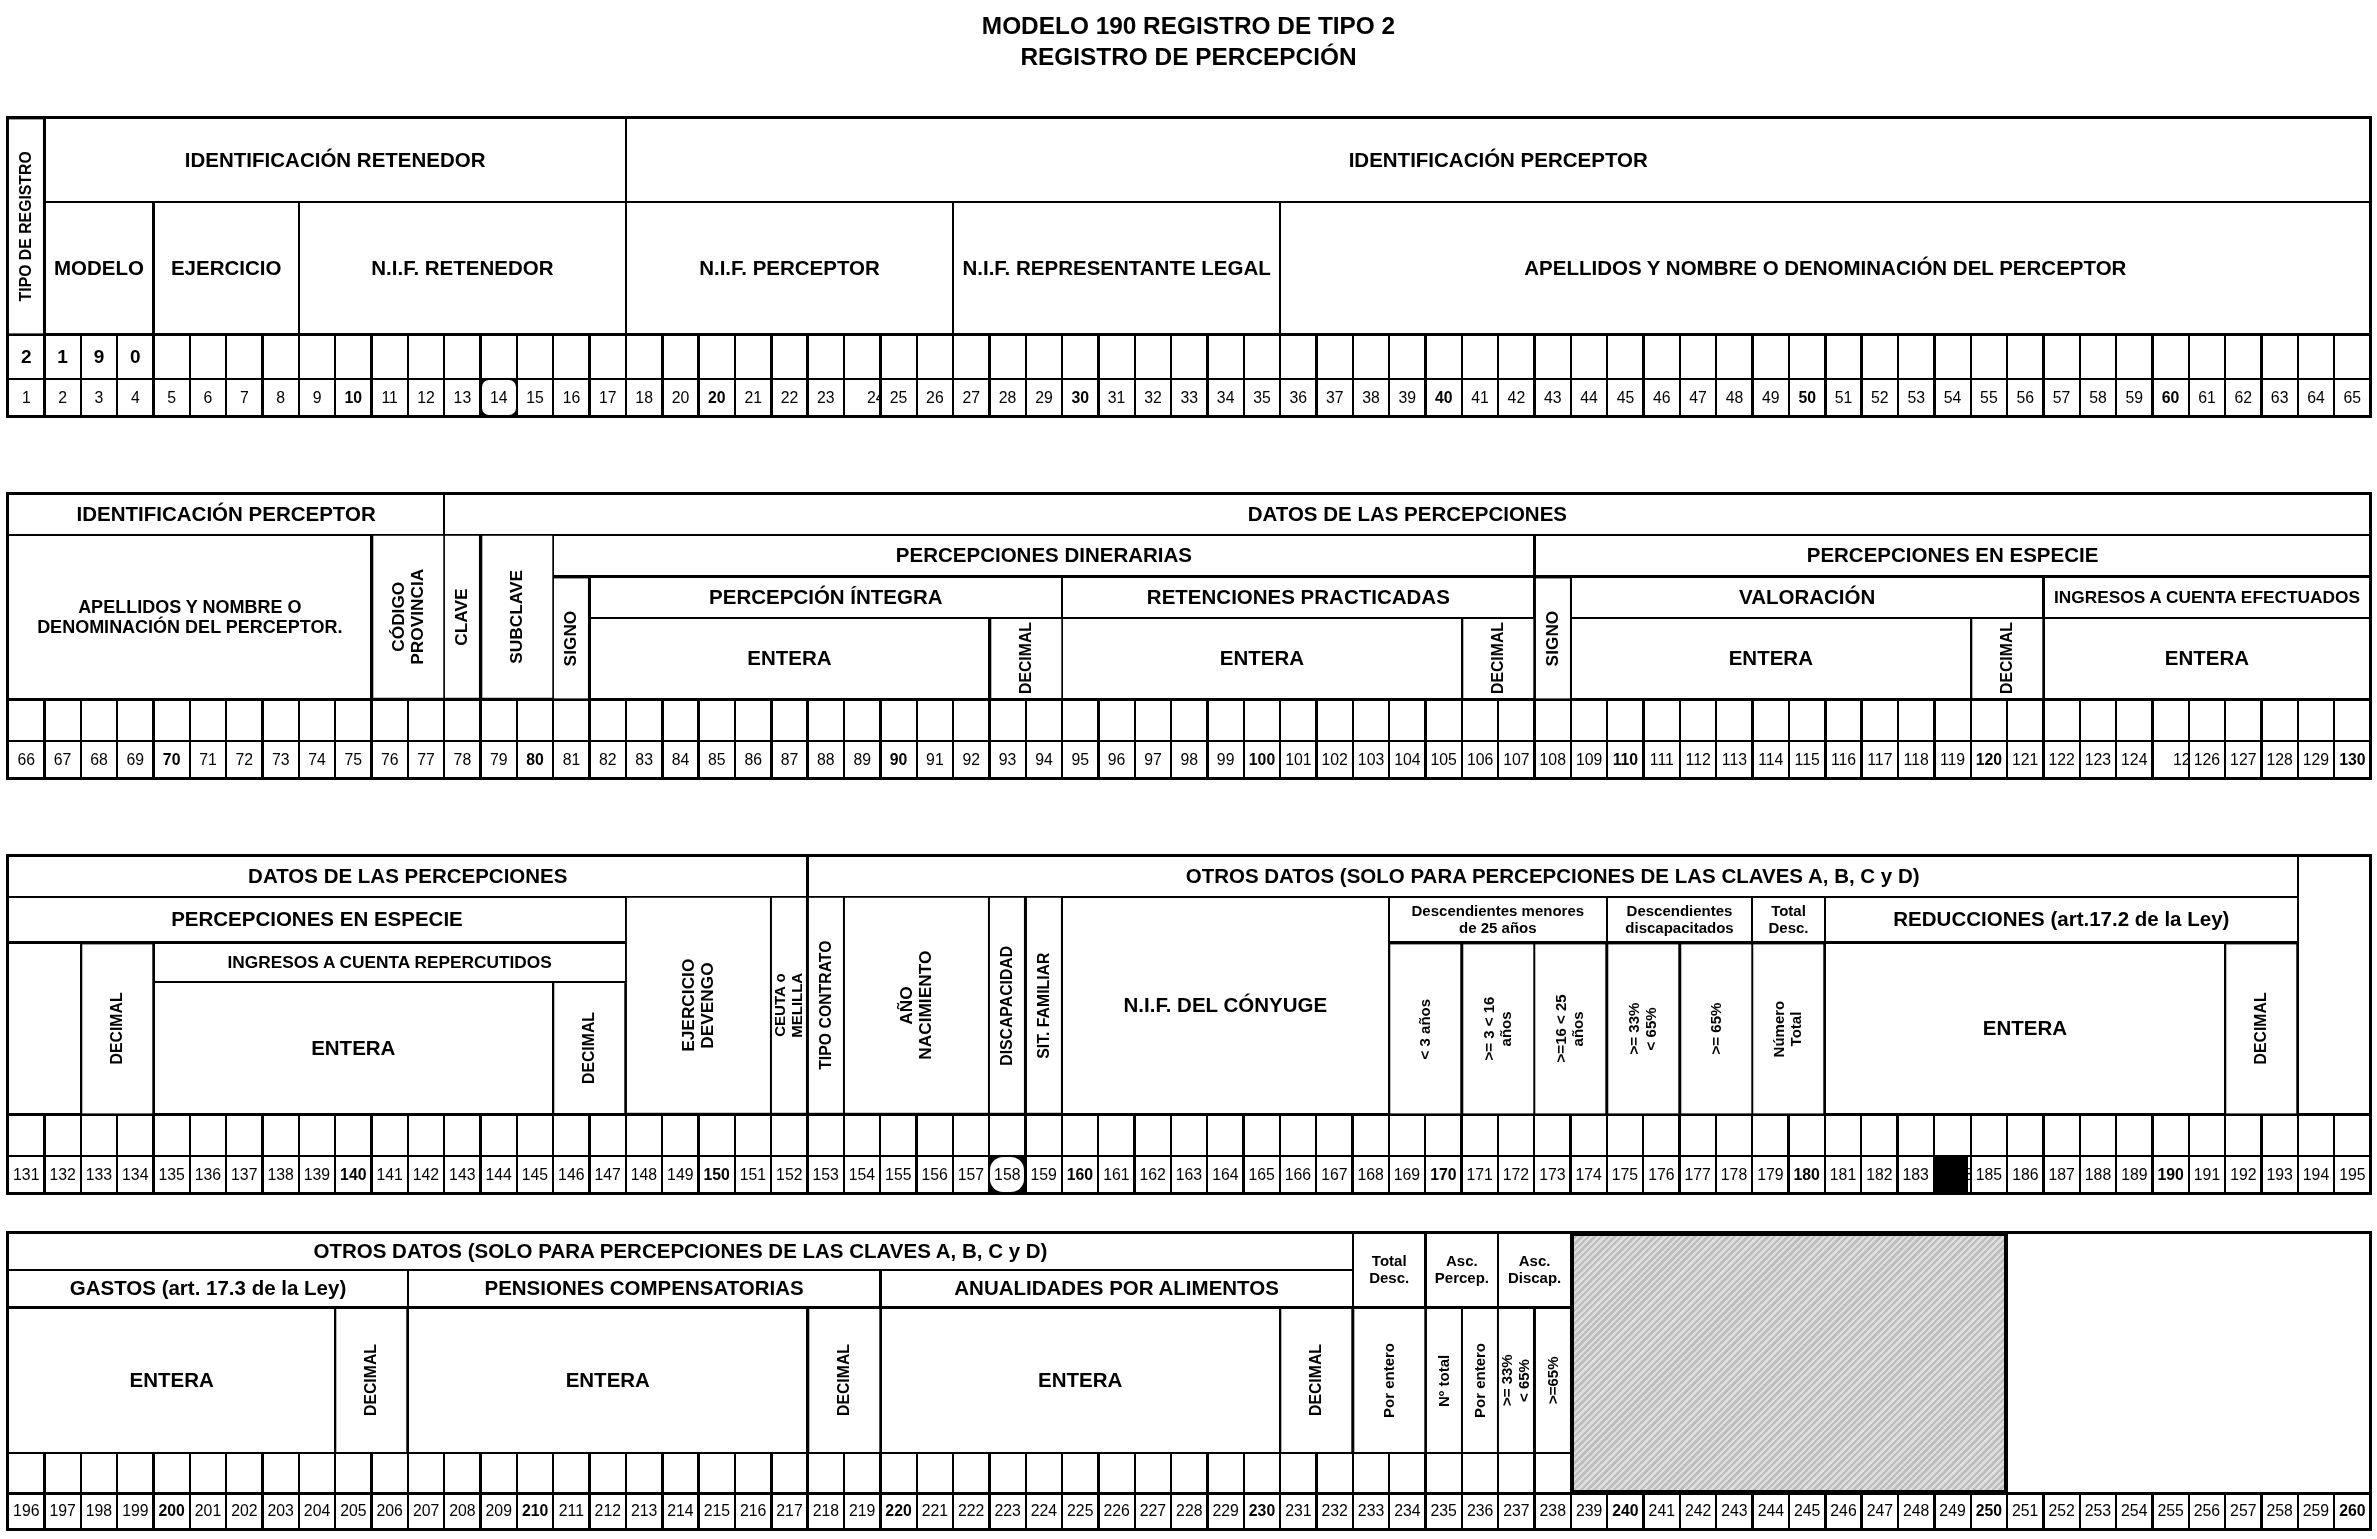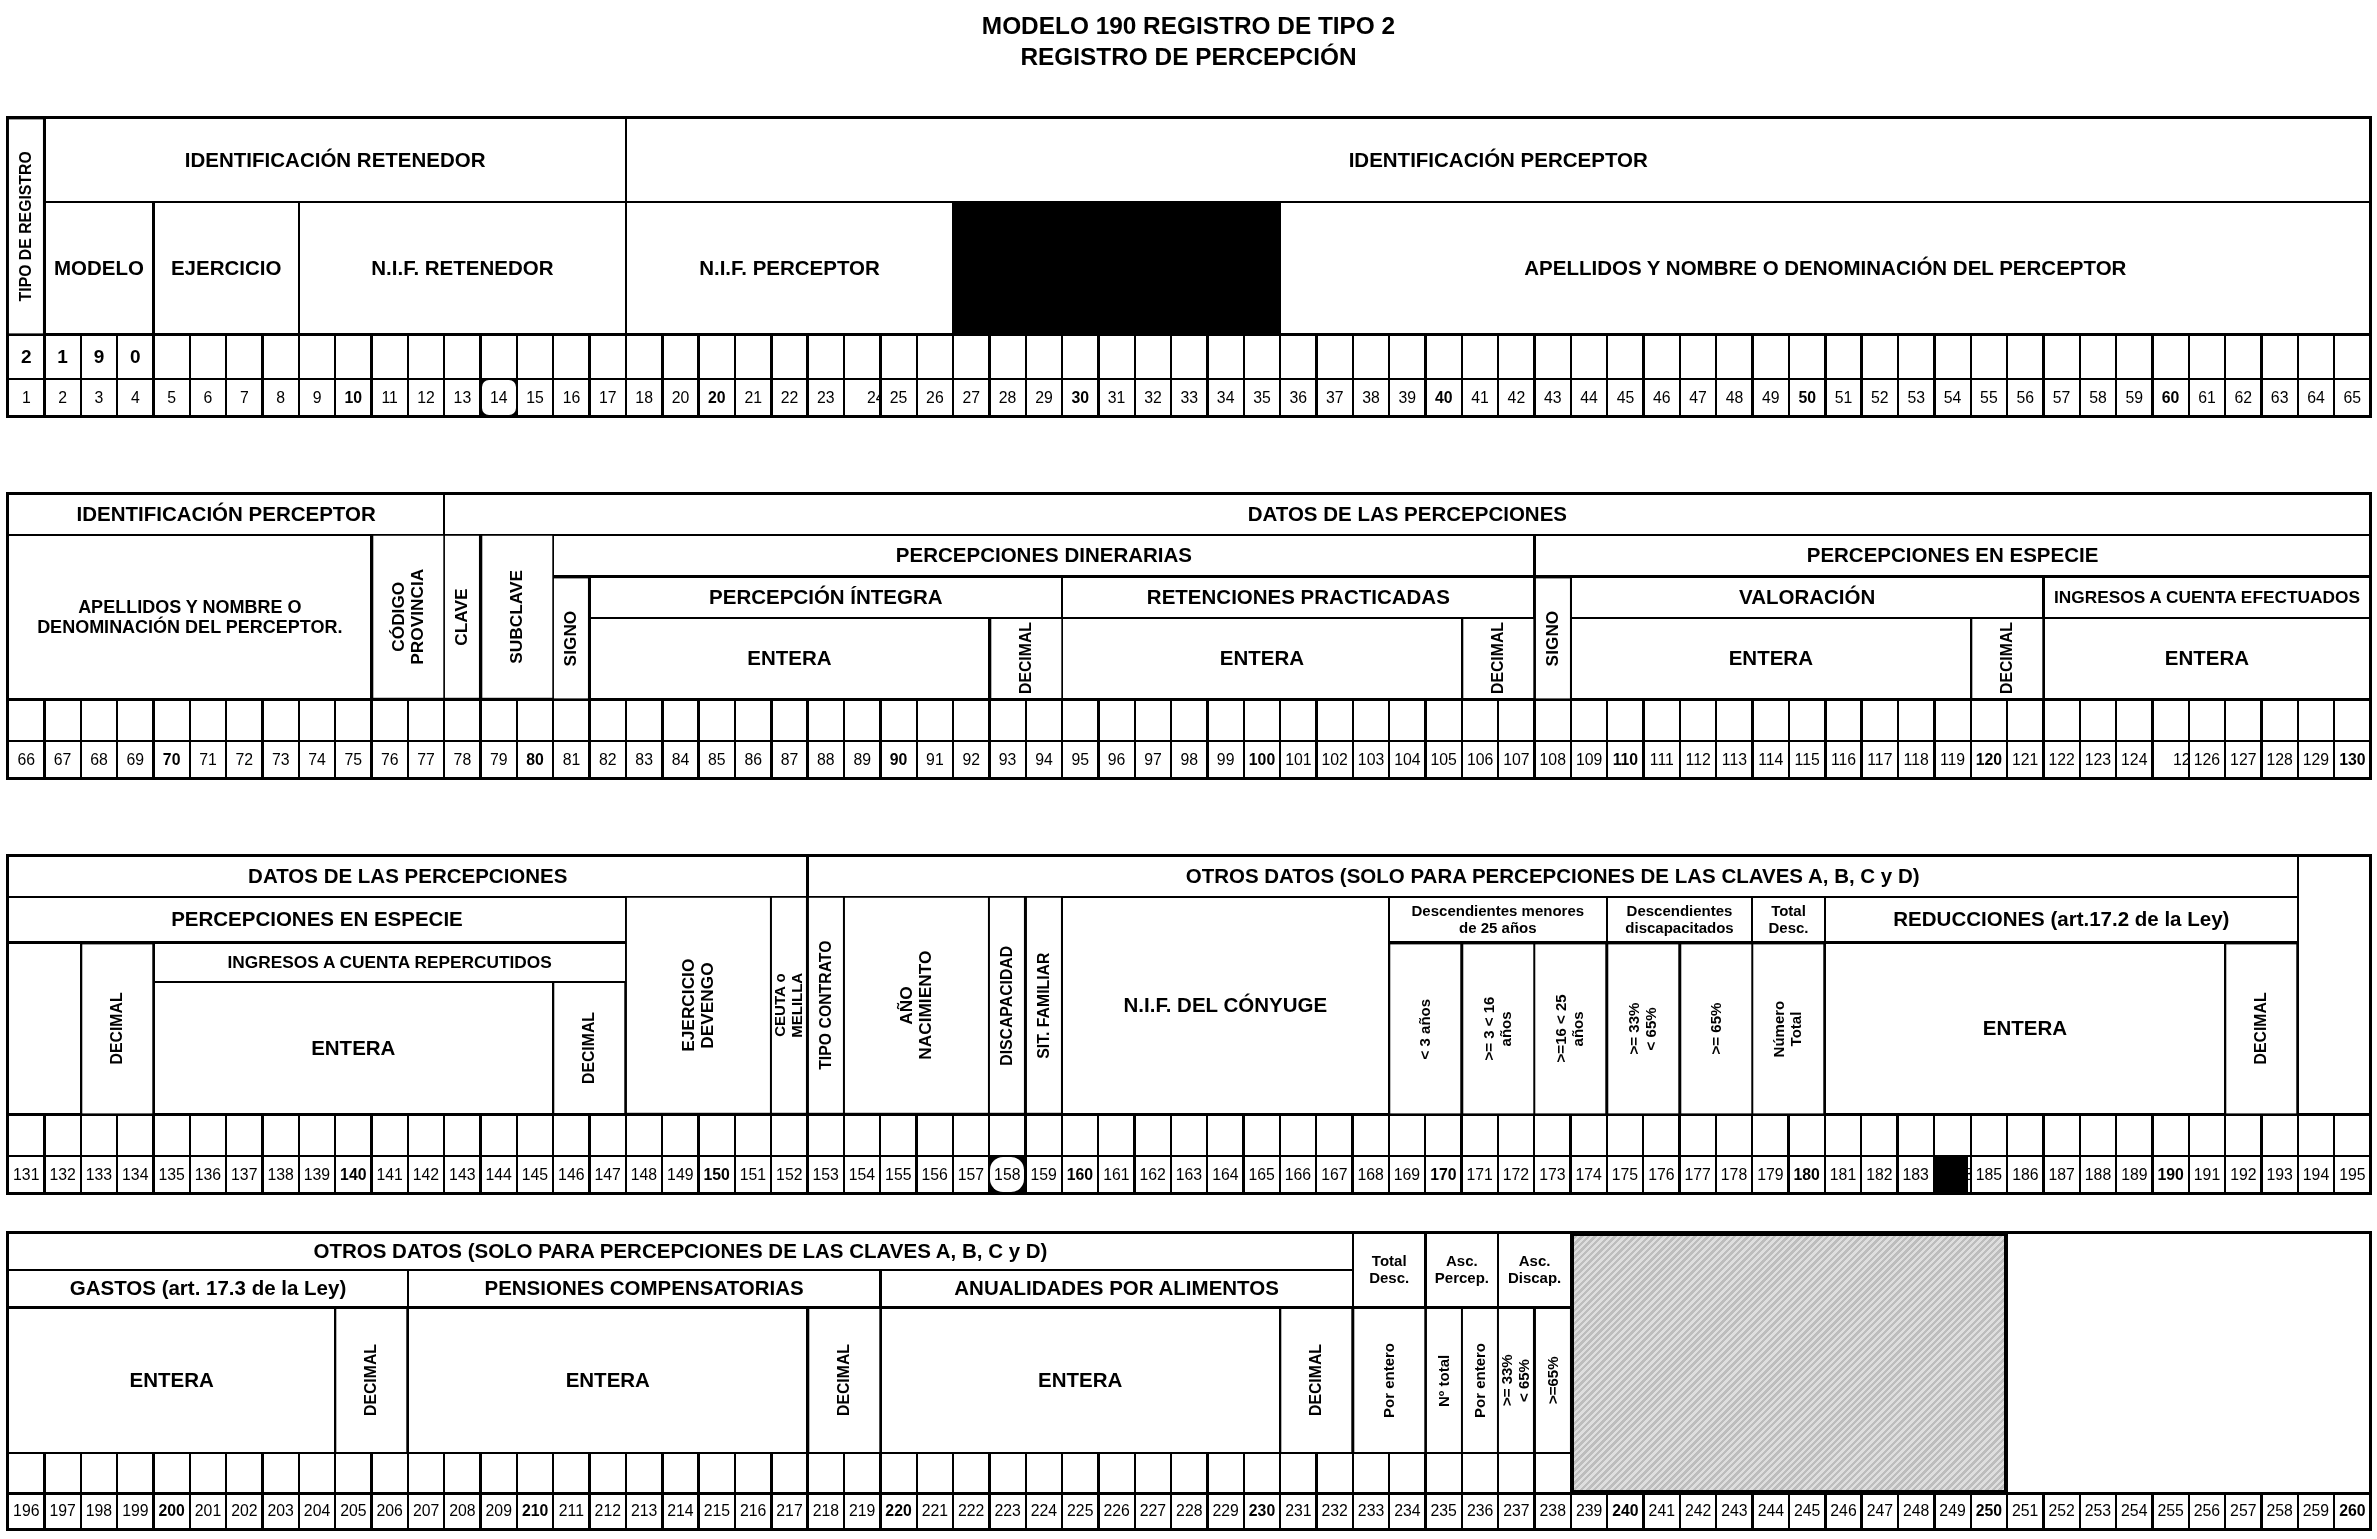--- a/index.html
+++ b/index.html
@@ -55,20 +55,21 @@
 
 <section class="block" style="top:116px">
   <div class="grid" style="grid-template-rows:82px 130px 42px 35px">
     <div class="rot fs20" style="grid-area:1/1/3/2">TIPO DE REGISTRO</div>
     <div style="grid-area:1/2/2/18">IDENTIFICACIÓN RETENEDOR</div>
     <div style="grid-area:1/18/2/66">IDENTIFICACIÓN PERCEPTOR</div>
     <div style="grid-area:2/2/3/5">MODELO</div>
     <div style="grid-area:2/9/3/18">N.I.F. RETENEDOR</div>
     <div style="grid-area:2/5/3/9">EJERCICIO</div>
     <div style="grid-area:2/18/3/27">N.I.F. PERCEPTOR</div>
+    <div style="grid-area:2/27/3/36">N.I.F. REPRESENTANTE LEGAL</div>
     <div style="grid-area:2/36/3/66">APELLIDOS Y NOMBRE O DENOMINACIÓN DEL PERCEPTOR</div>
   <div class="write" style="grid-area: 3 / 1 / 4 / 2;">2</div>
       <div class="num" style="grid-area: 4 / 1 / 5 / 2;">1</div>
       <div class="write" style="grid-area: 3 / 2 / 4 / 3;">1</div>
       <div class="num" style="grid-area: 4 / 2 / 5 / 3;">2</div>
       <div class="write" style="grid-area: 3 / 3 / 4 / 4;">9</div>
       <div class="num" style="grid-area: 4 / 3 / 5 / 4;">3</div>
       <div class="write" style="grid-area: 3 / 4 / 4 / 5;">0</div>
       <div class="num" style="grid-area: 4 / 4 / 5 / 5;">4</div>
       <div class="write" style="grid-area: 3 / 5 / 4 / 6;"></div>

